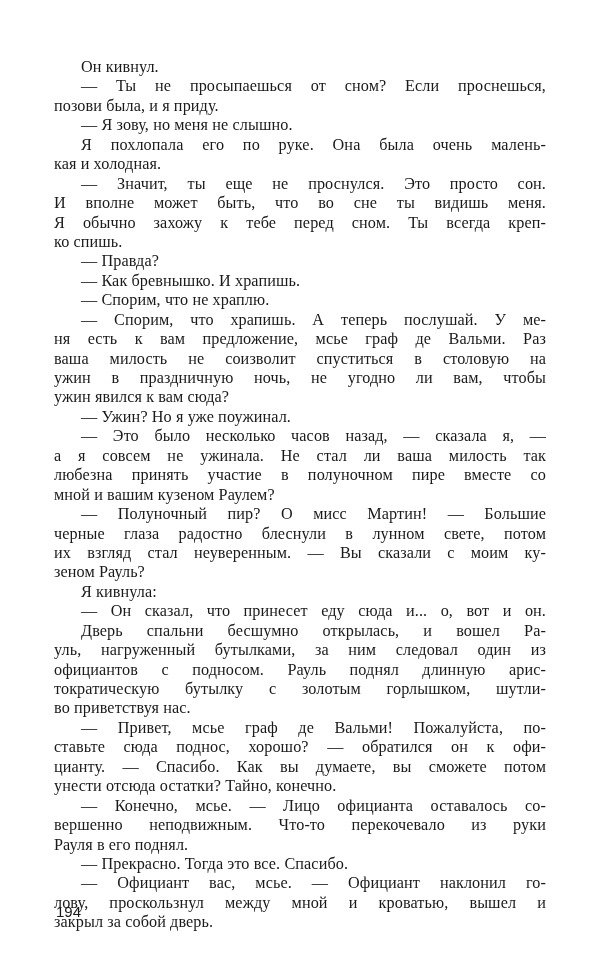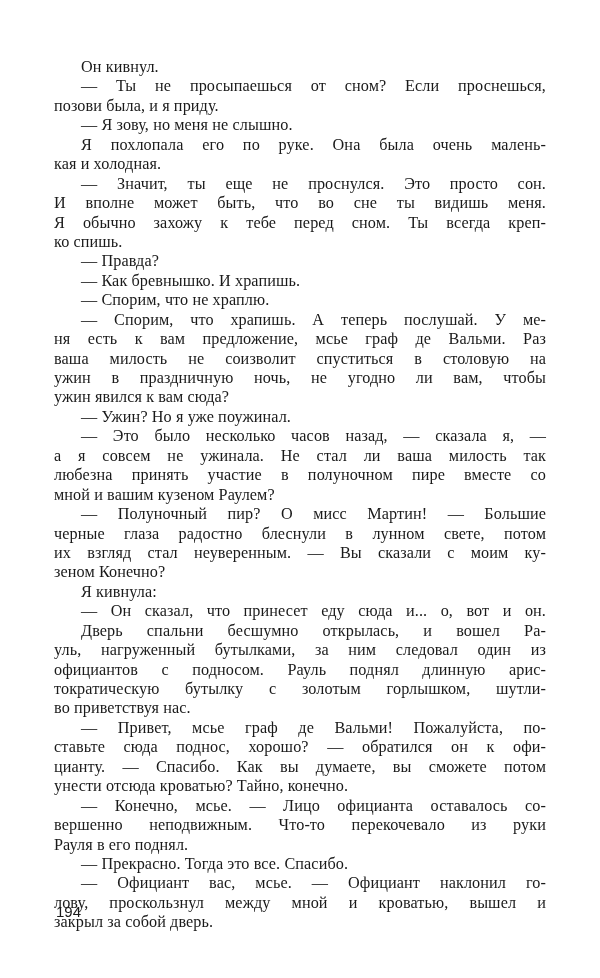--- a/index.html
+++ b/index.html
@@ -46,32 +46,32 @@
     <div class="line">ужин в праздничную ночь, не угодно ли вам, чтобы</div>
     <div class="line last">ужин явился к вам сюда?</div>
     <div class="line indent last">— Ужин? Но я уже поужинал.</div>
     <div class="line indent">— Это было несколько часов назад, — сказала я, —</div>
     <div class="line">а я совсем не ужинала. Не стал ли ваша милость так</div>
     <div class="line">любезна принять участие в полуночном пире вместе со</div>
     <div class="line last">мной и вашим кузеном Раулем?</div>
     <div class="line indent">— Полуночный пир? О мисс Мартин! — Большие</div>
     <div class="line">черные глаза радостно блеснули в лунном свете, потом</div>
     <div class="line">их взгляд стал неуверенным. — Вы сказали с моим ку-</div>
-    <div class="line last">зеном Конечно?</div>
+    <div class="line last">зеном Рауль?</div>
     <div class="line indent last">Я кивнула:</div>
     <div class="line indent">— Он сказал, что принесет еду сюда и... о, вот и он.</div>
     <div class="line indent">Дверь спальни бесшумно открылась, и вошел Ра-</div>
     <div class="line">уль, нагруженный бутылками, за ним следовал один из</div>
     <div class="line">официантов с подносом. Рауль поднял длинную арис-</div>
     <div class="line">тократическую бутылку с золотым горлышком, шутли-</div>
     <div class="line last">во приветствуя нас.</div>
     <div class="line indent">— Привет, мсье граф де Вальми! Пожалуйста, по-</div>
     <div class="line">ставьте сюда поднос, хорошо? — обратился он к офи-</div>
     <div class="line">цианту. — Спасибо. Как вы думаете, вы сможете потом</div>
-    <div class="line last">унести отсюда кроватью? Тайно, конечно.</div>
+    <div class="line last">унести отсюда остатки? Тайно, конечно.</div>
     <div class="line indent">— Конечно, мсье. — Лицо официанта оставалось со-</div>
     <div class="line">вершенно неподвижным. Что-то перекочевало из руки</div>
     <div class="line last">Рауля в его поднял.</div>
     <div class="line indent last">— Прекрасно. Тогда это все. Спасибо.</div>
     <div class="line indent">— Официант вас, мсье. — Официант наклонил го-</div>
     <div class="line">лову, проскользнул между мной и кроватью, вышел и</div>
     <div class="line last">закрыл за собой дверь.</div>
   </div>
 <div class="page-number">194</div>
 

